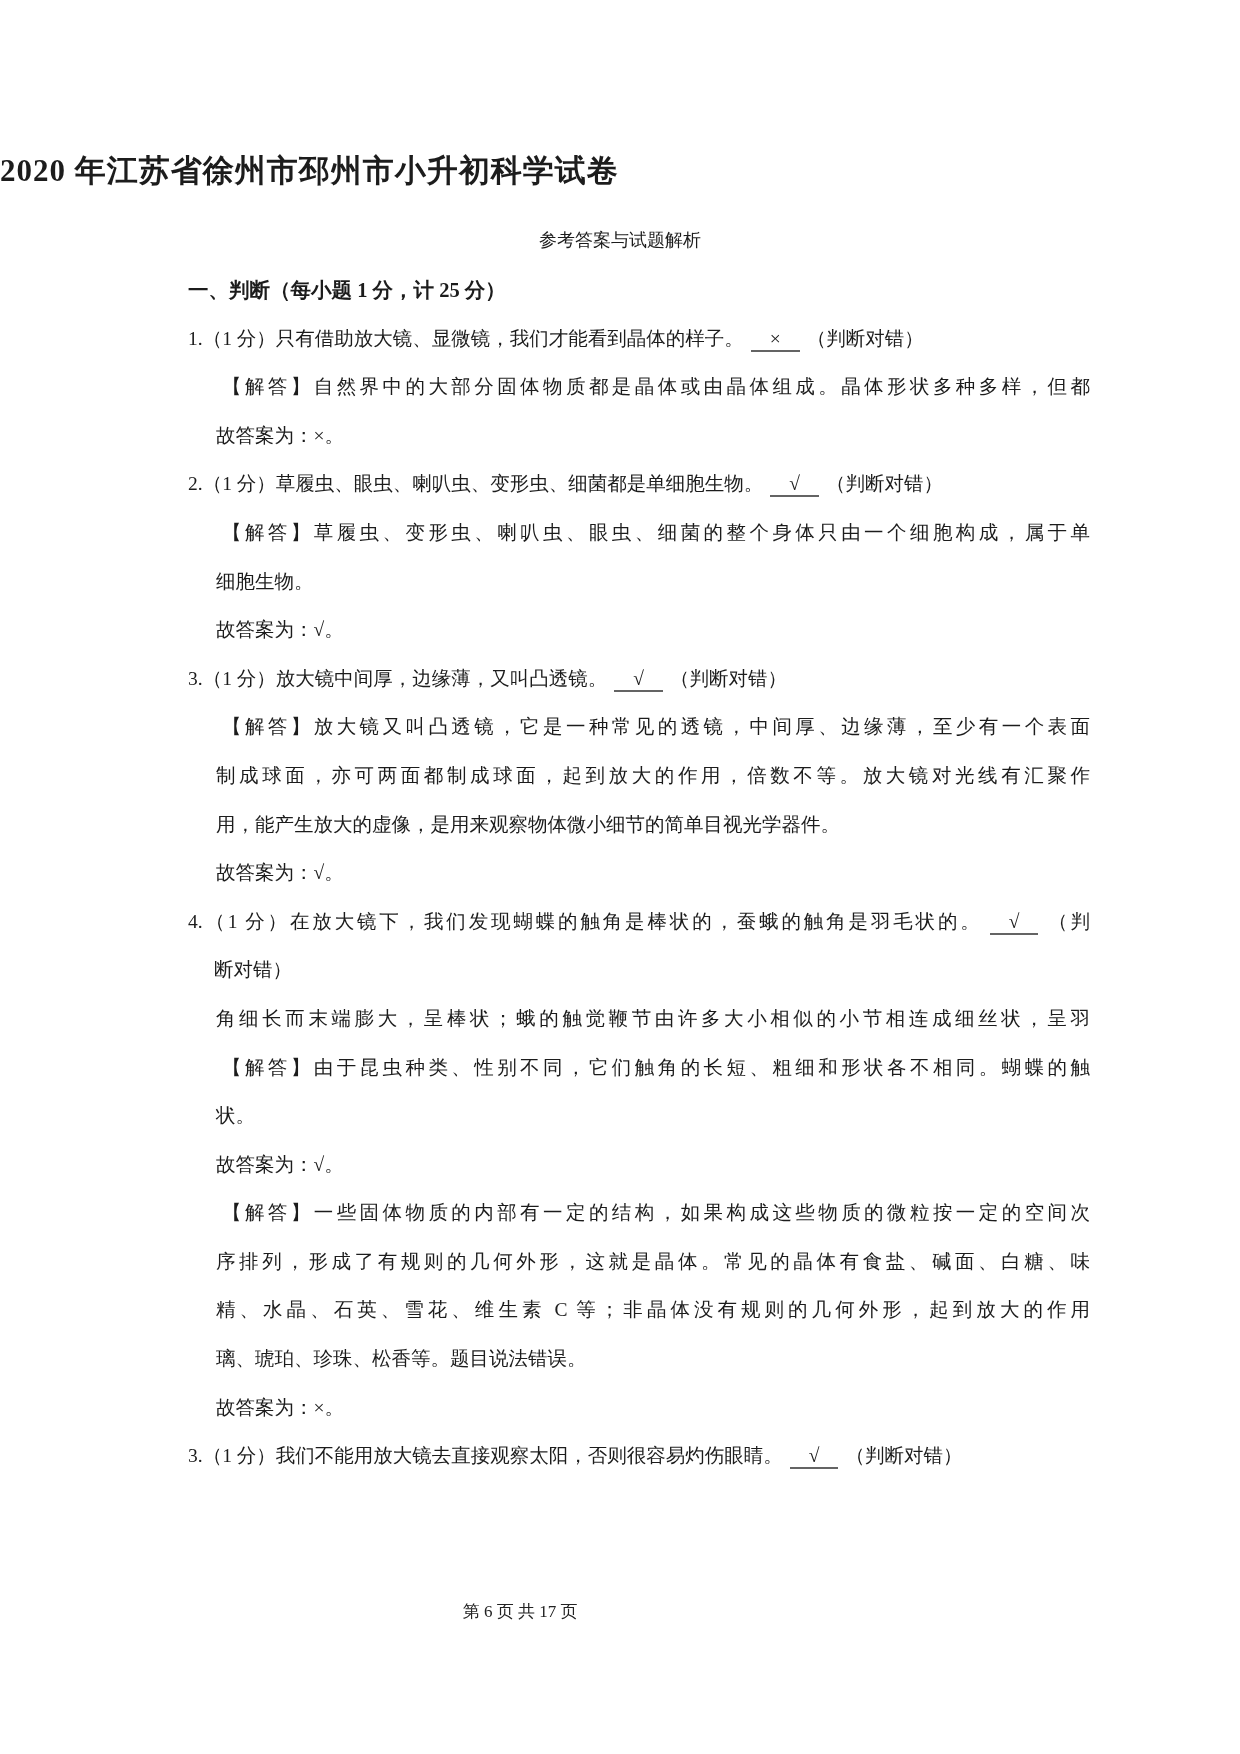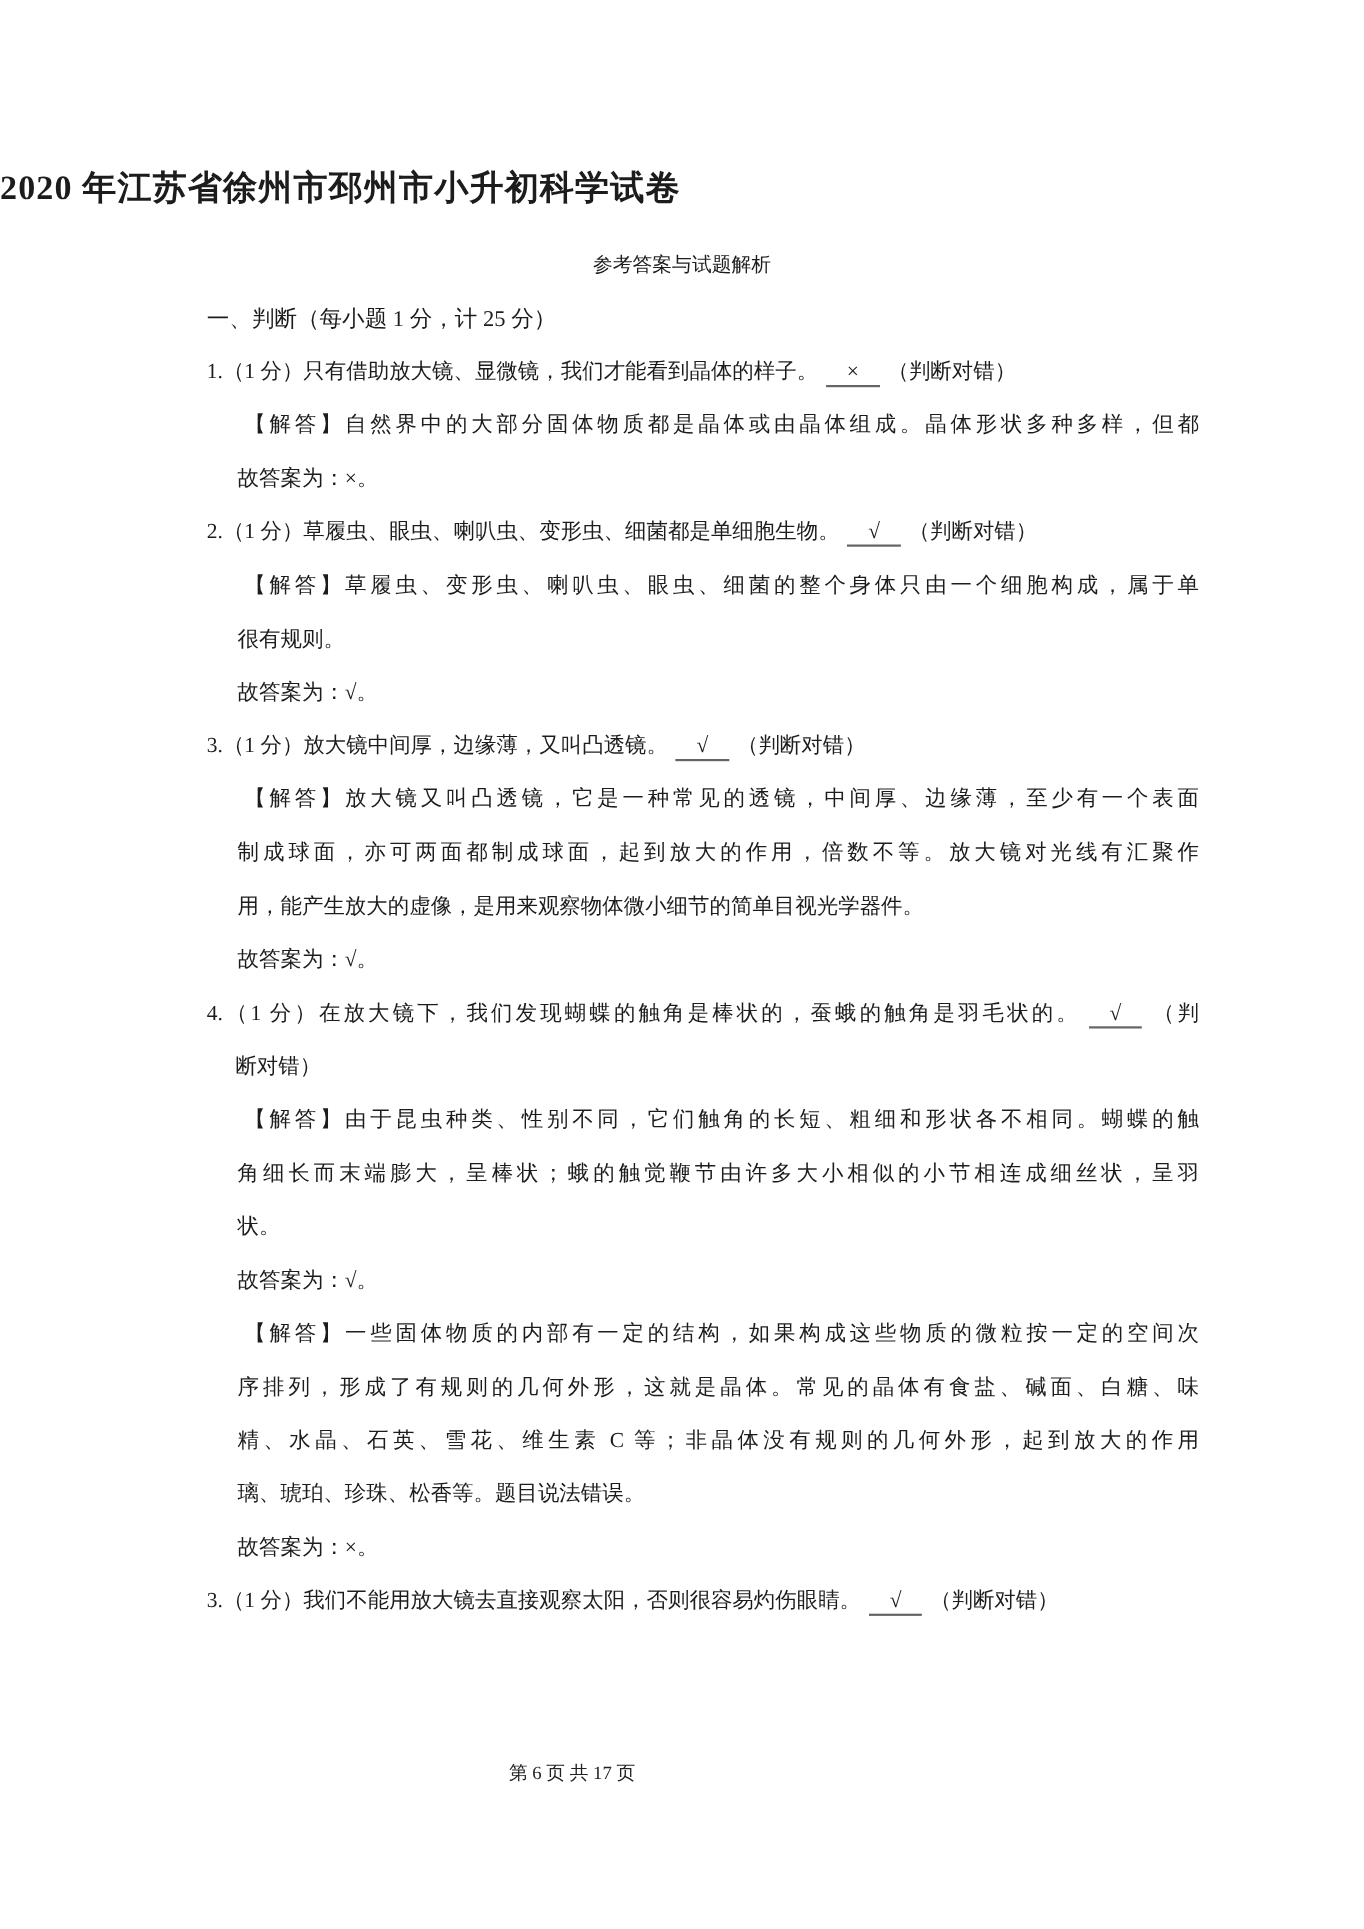--- a/index.html
+++ b/index.html
@@ -24,21 +24,21 @@
     font-size:18px;
     font-weight:400;
   }
   .content {
     margin:14px 0 0 188px;
     width:902px;
     font-size:19.5px;
     line-height:48.6px;
   }
   .ln { min-height:48.6px; }
-  .sec { font-size:20.5px; font-weight:400; }
+  .sec { font-size:20.5px; font-weight:700; }
   .qc { padding-left:26px; }
   .e  { padding-left:34px; }
   .ec { padding-left:28px; }
   .fill { text-align:justify; text-align-last:justify; }
   .blank {
     border-bottom:2px solid #646464;
     padding:0 19px 1px 19px;
     margin:0 7px;
   }
   .footer {
@@ -59,33 +59,33 @@
 <div class="content">
 
   <div class="ln sec">一、判断（每小题 1 分，计 25 分）</div>
 
   <div class="ln q"><span>1.（1 分）只有借助放大镜、显微镜，我们才能看到晶体的样子。</span><span class="blank"><span>×</span></span><span>（判断对错）</span></div>
   <div class="ln e fill">【解答】自然界中的大部分固体物质都是晶体或由晶体组成。晶体形状多种多样，但都</div>
   <div class="ln ec">故答案为：×。</div>
 
   <div class="ln q"><span>2.（1 分）草履虫、眼虫、喇叭虫、变形虫、细菌都是单细胞生物。</span><span class="blank"><span>√</span></span><span>（判断对错）</span></div>
   <div class="ln e fill">【解答】草履虫、变形虫、喇叭虫、眼虫、细菌的整个身体只由一个细胞构成，属于单</div>
-  <div class="ln ec">很有规则。</div>
+  <div class="ln ec">细胞生物。</div>
   <div class="ln ec">故答案为：√。</div>
 
   <div class="ln q"><span>3.（1 分）放大镜中间厚，边缘薄，又叫凸透镜。</span><span class="blank"><span>√</span></span><span>（判断对错）</span></div>
   <div class="ln e fill">【解答】放大镜又叫凸透镜，它是一种常见的透镜，中间厚、边缘薄，至少有一个表面</div>
   <div class="ln ec fill">制成球面，亦可两面都制成球面，起到放大的作用，倍数不等。放大镜对光线有汇聚作</div>
   <div class="ln ec">用，能产生放大的虚像，是用来观察物体微小细节的简单目视光学器件。</div>
   <div class="ln ec">故答案为：√。</div>
 
   <div class="ln q fill"><span>4.（1 分）在放大镜下，我们发现蝴蝶的触角是棒状的，蚕蛾的触角是羽毛状的。</span><span class="blank"><span>√</span></span><span>（判</span></div>
   <div class="ln qc">断对错）</div>
+  <div class="ln ec fill">角细长而末端膨大，呈棒状；蛾的触觉鞭节由许多大小相似的小节相连成细丝状，呈羽</div>
   <div class="ln e fill">【解答】由于昆虫种类、性别不同，它们触角的长短、粗细和形状各不相同。蝴蝶的触</div>
-  <div class="ln ec fill">角细长而末端膨大，呈棒状；蛾的触觉鞭节由许多大小相似的小节相连成细丝状，呈羽</div>
   <div class="ln ec">状。</div>
   <div class="ln ec">故答案为：√。</div>
 
   <div class="ln e fill">【解答】一些固体物质的内部有一定的结构，如果构成这些物质的微粒按一定的空间次</div>
   <div class="ln ec fill">序排列，形成了有规则的几何外形，这就是晶体。常见的晶体有食盐、碱面、白糖、味</div>
   <div class="ln ec fill">精、水晶、石英、雪花、维生素 C 等；非晶体没有规则的几何外形，起到放大的作用</div>
   <div class="ln ec">璃、琥珀、珍珠、松香等。题目说法错误。</div>
   <div class="ln ec">故答案为：×。</div>
 
   <div class="ln q"><span>3.（1 分）我们不能用放大镜去直接观察太阳，否则很容易灼伤眼睛。</span><span class="blank"><span>√</span></span><span>（判断对错）</span></div>

